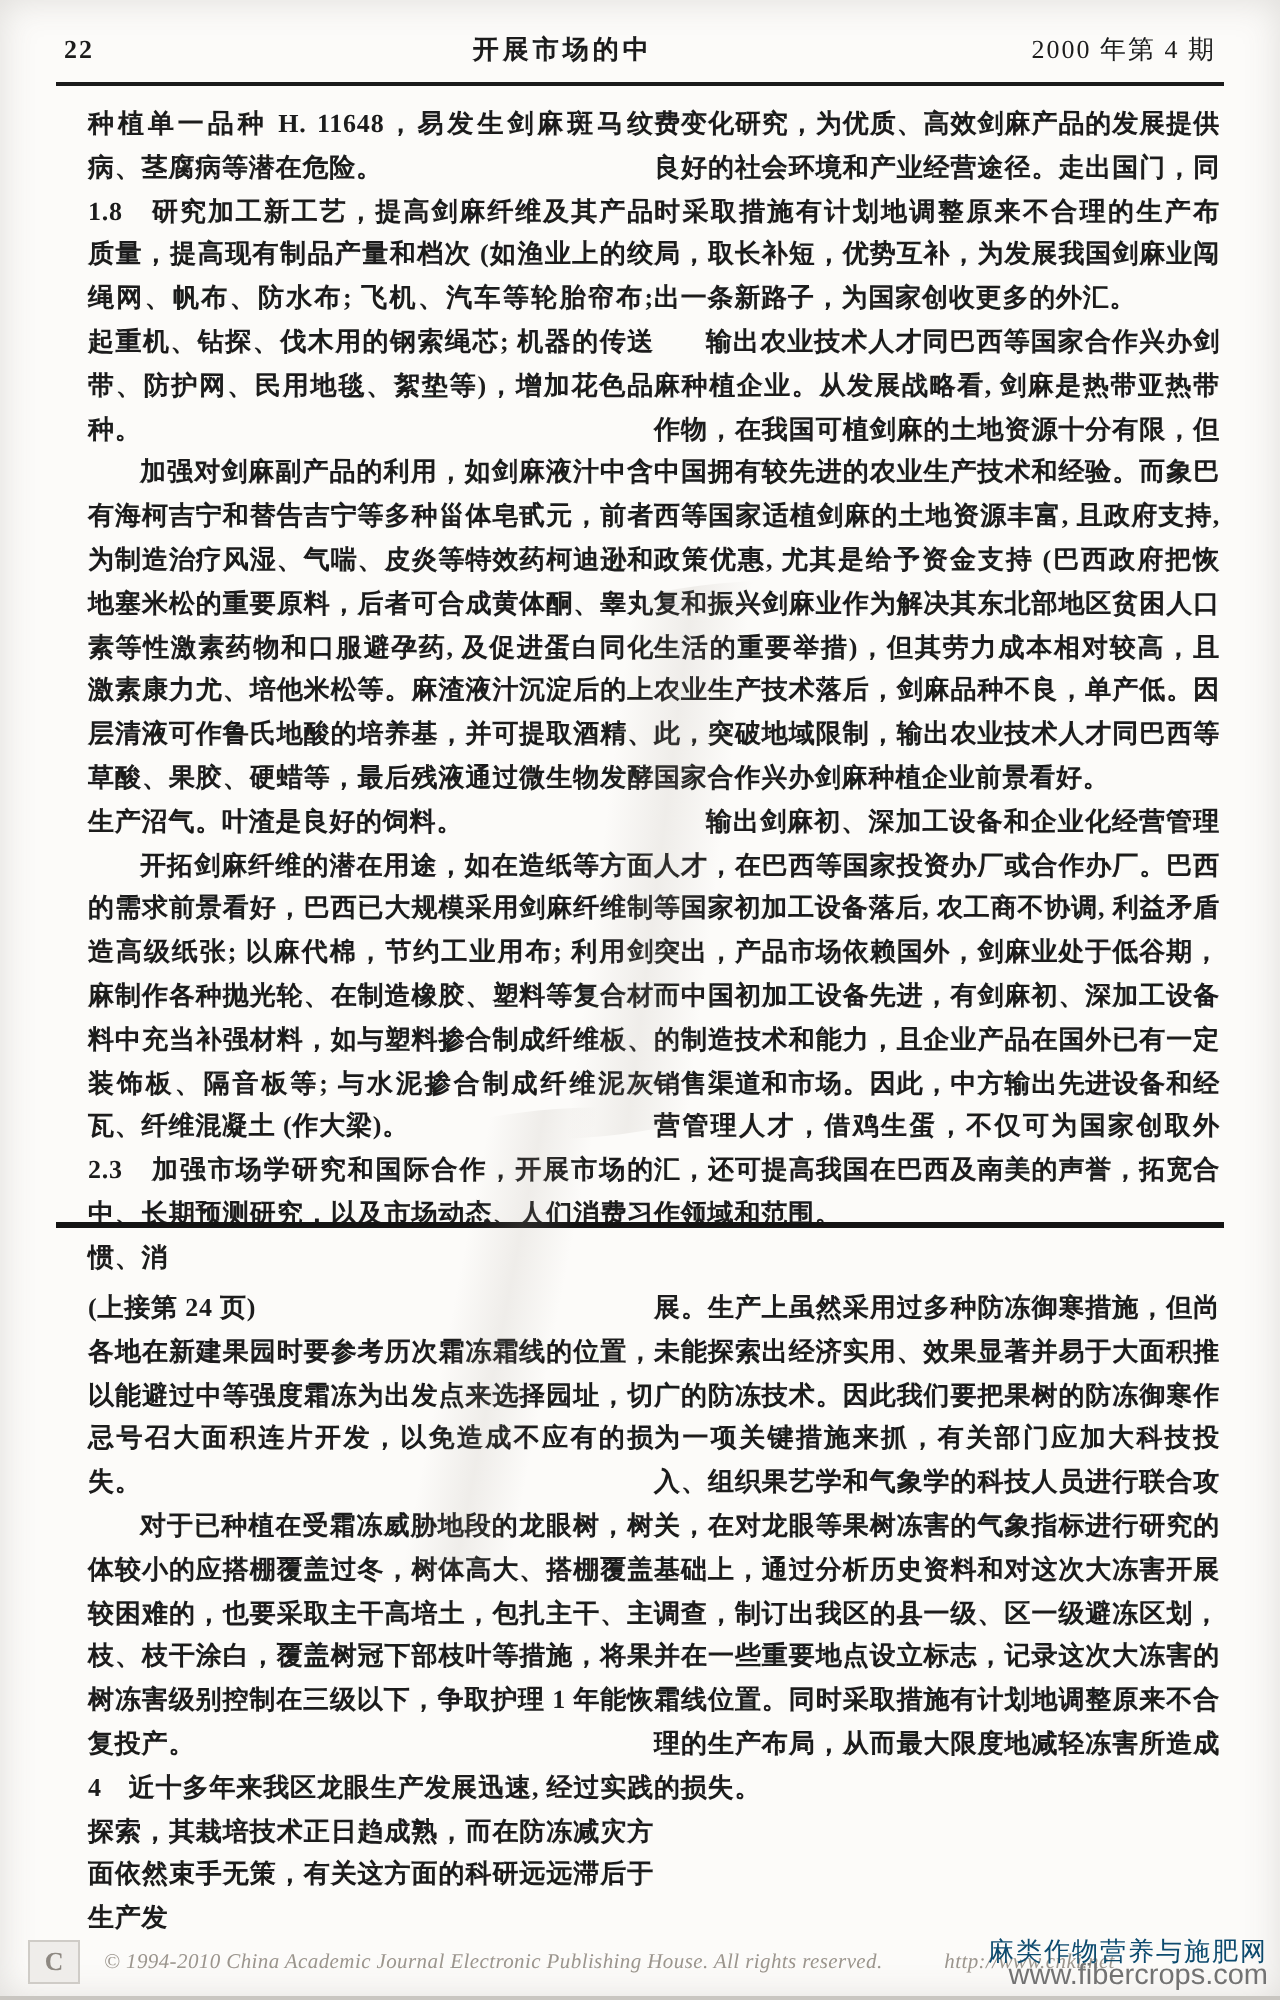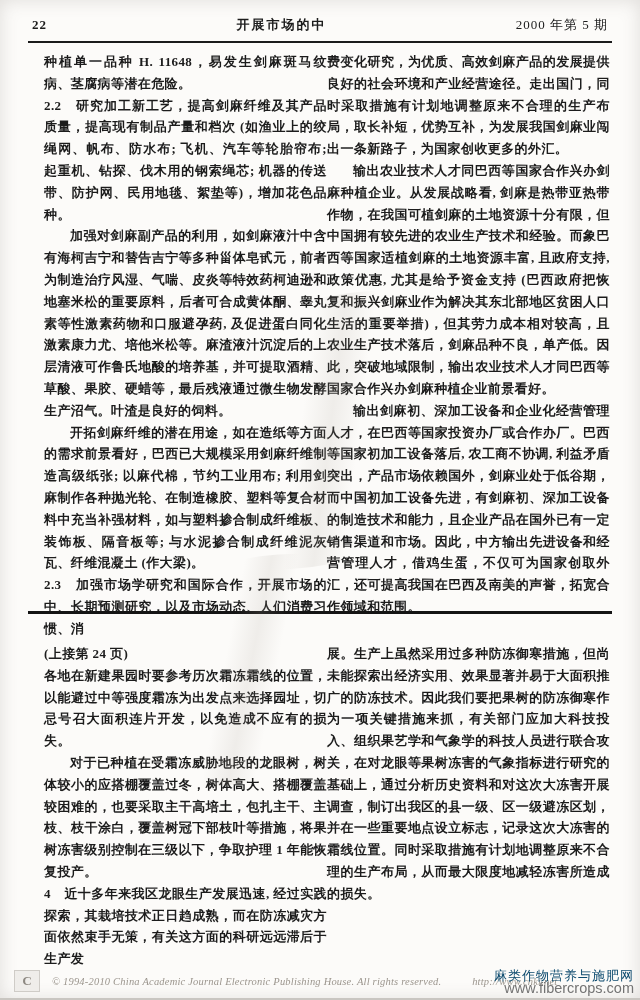--- a/index.html
+++ b/index.html
@@ -41,28 +41,28 @@
   .edge-bottom{position:absolute;left:0;right:0;bottom:0;height:2px;background:#c9c6c1;}
 </style>
 </head>
 <body>
 
 <div class="page">
 
   <div class="header">
     <span class="pageno">22</span>
     <span class="jtitle">开展市场的中</span>
-    <span class="issue">2000 年第 5 期</span>
+    <span class="issue">2000 年第 4 期</span>
   </div>
   <div class="rule-top"></div>
 
   <div class="cols cols-top">
     <div class="col">
         <p class="">种植单一品种 H. 11648，易发生剑麻斑马纹病、茎腐病等潜在危险。</p>
-        <p class="">2.2　研究加工新工艺，提高剑麻纤维及其产品质量，提高现有制品产量和档次 (如渔业上的绞绳网、帆布、防水布; 飞机、汽车等轮胎帘布; 起重机、钻探、伐木用的钢索绳芯; 机器的传送带、防护网、民用地毯、絮垫等)，增加花色品种。</p>
+        <p class="">1.8　研究加工新工艺，提高剑麻纤维及其产品质量，提高现有制品产量和档次 (如渔业上的绞绳网、帆布、防水布; 飞机、汽车等轮胎帘布; 起重机、钻探、伐木用的钢索绳芯; 机器的传送带、防护网、民用地毯、絮垫等)，增加花色品种。</p>
         <p class="indent">加强对剑麻副产品的利用，如剑麻液汁中含有海柯吉宁和替告吉宁等多种甾体皂甙元，前者为制造治疗风湿、气喘、皮炎等特效药柯迪逊和地塞米松的重要原料，后者可合成黄体酮、睾丸素等性激素药物和口服避孕药, 及促进蛋白同化激素康力尤、培他米松等。麻渣液汁沉淀后的上层清液可作鲁氏地酸的培养基，并可提取酒精、草酸、果胶、硬蜡等，最后残液通过微生物发酵生产沼气。叶渣是良好的饲料。</p>
         <p class="indent">开拓剑麻纤维的潜在用途，如在造纸等方面的需求前景看好，巴西已大规模采用剑麻纤维制造高级纸张; 以麻代棉，节约工业用布; 利用剑麻制作各种抛光轮、在制造橡胶、塑料等复合材料中充当补强材料，如与塑料掺合制成纤维板、装饰板、隔音板等; 与水泥掺合制成纤维泥灰瓦、纤维混凝土 (作大梁)。</p>
         <p class="">2.3　加强市场学研究和国际合作，开展市场的中、长期预测研究，以及市场动态、人们消费习惯、消</p>
       </div>
     <div class="col">
         <p class="">费变化研究，为优质、高效剑麻产品的发展提供良好的社会环境和产业经营途径。走出国门，同时采取措施有计划地调整原来不合理的生产布局，取长补短，优势互补，为发展我国剑麻业闯出一条新路子，为国家创收更多的外汇。</p>
         <p class="indent">输出农业技术人才同巴西等国家合作兴办剑麻种植企业。从发展战略看, 剑麻是热带亚热带作物，在我国可植剑麻的土地资源十分有限，但中国拥有较先进的农业生产技术和经验。而象巴西等国家适植剑麻的土地资源丰富, 且政府支持, 政策优惠, 尤其是给予资金支持 (巴西政府把恢复和振兴剑麻业作为解决其东北部地区贫困人口生活的重要举措)，但其劳力成本相对较高，且农业生产技术落后，剑麻品种不良，单产低。因此，突破地域限制，输出农业技术人才同巴西等国家合作兴办剑麻种植企业前景看好。</p>
         <p class="indent">输出剑麻初、深加工设备和企业化经营管理人才，在巴西等国家投资办厂或合作办厂。巴西等国家初加工设备落后, 农工商不协调, 利益矛盾突出，产品市场依赖国外，剑麻业处于低谷期，而中国初加工设备先进，有剑麻初、深加工设备的制造技术和能力，且企业产品在国外已有一定销售渠道和市场。因此，中方输出先进设备和经营管理人才，借鸡生蛋，不仅可为国家创取外汇，还可提高我国在巴西及南美的声誉，拓宽合作领域和范围。</p>
       </div>
   </div>

